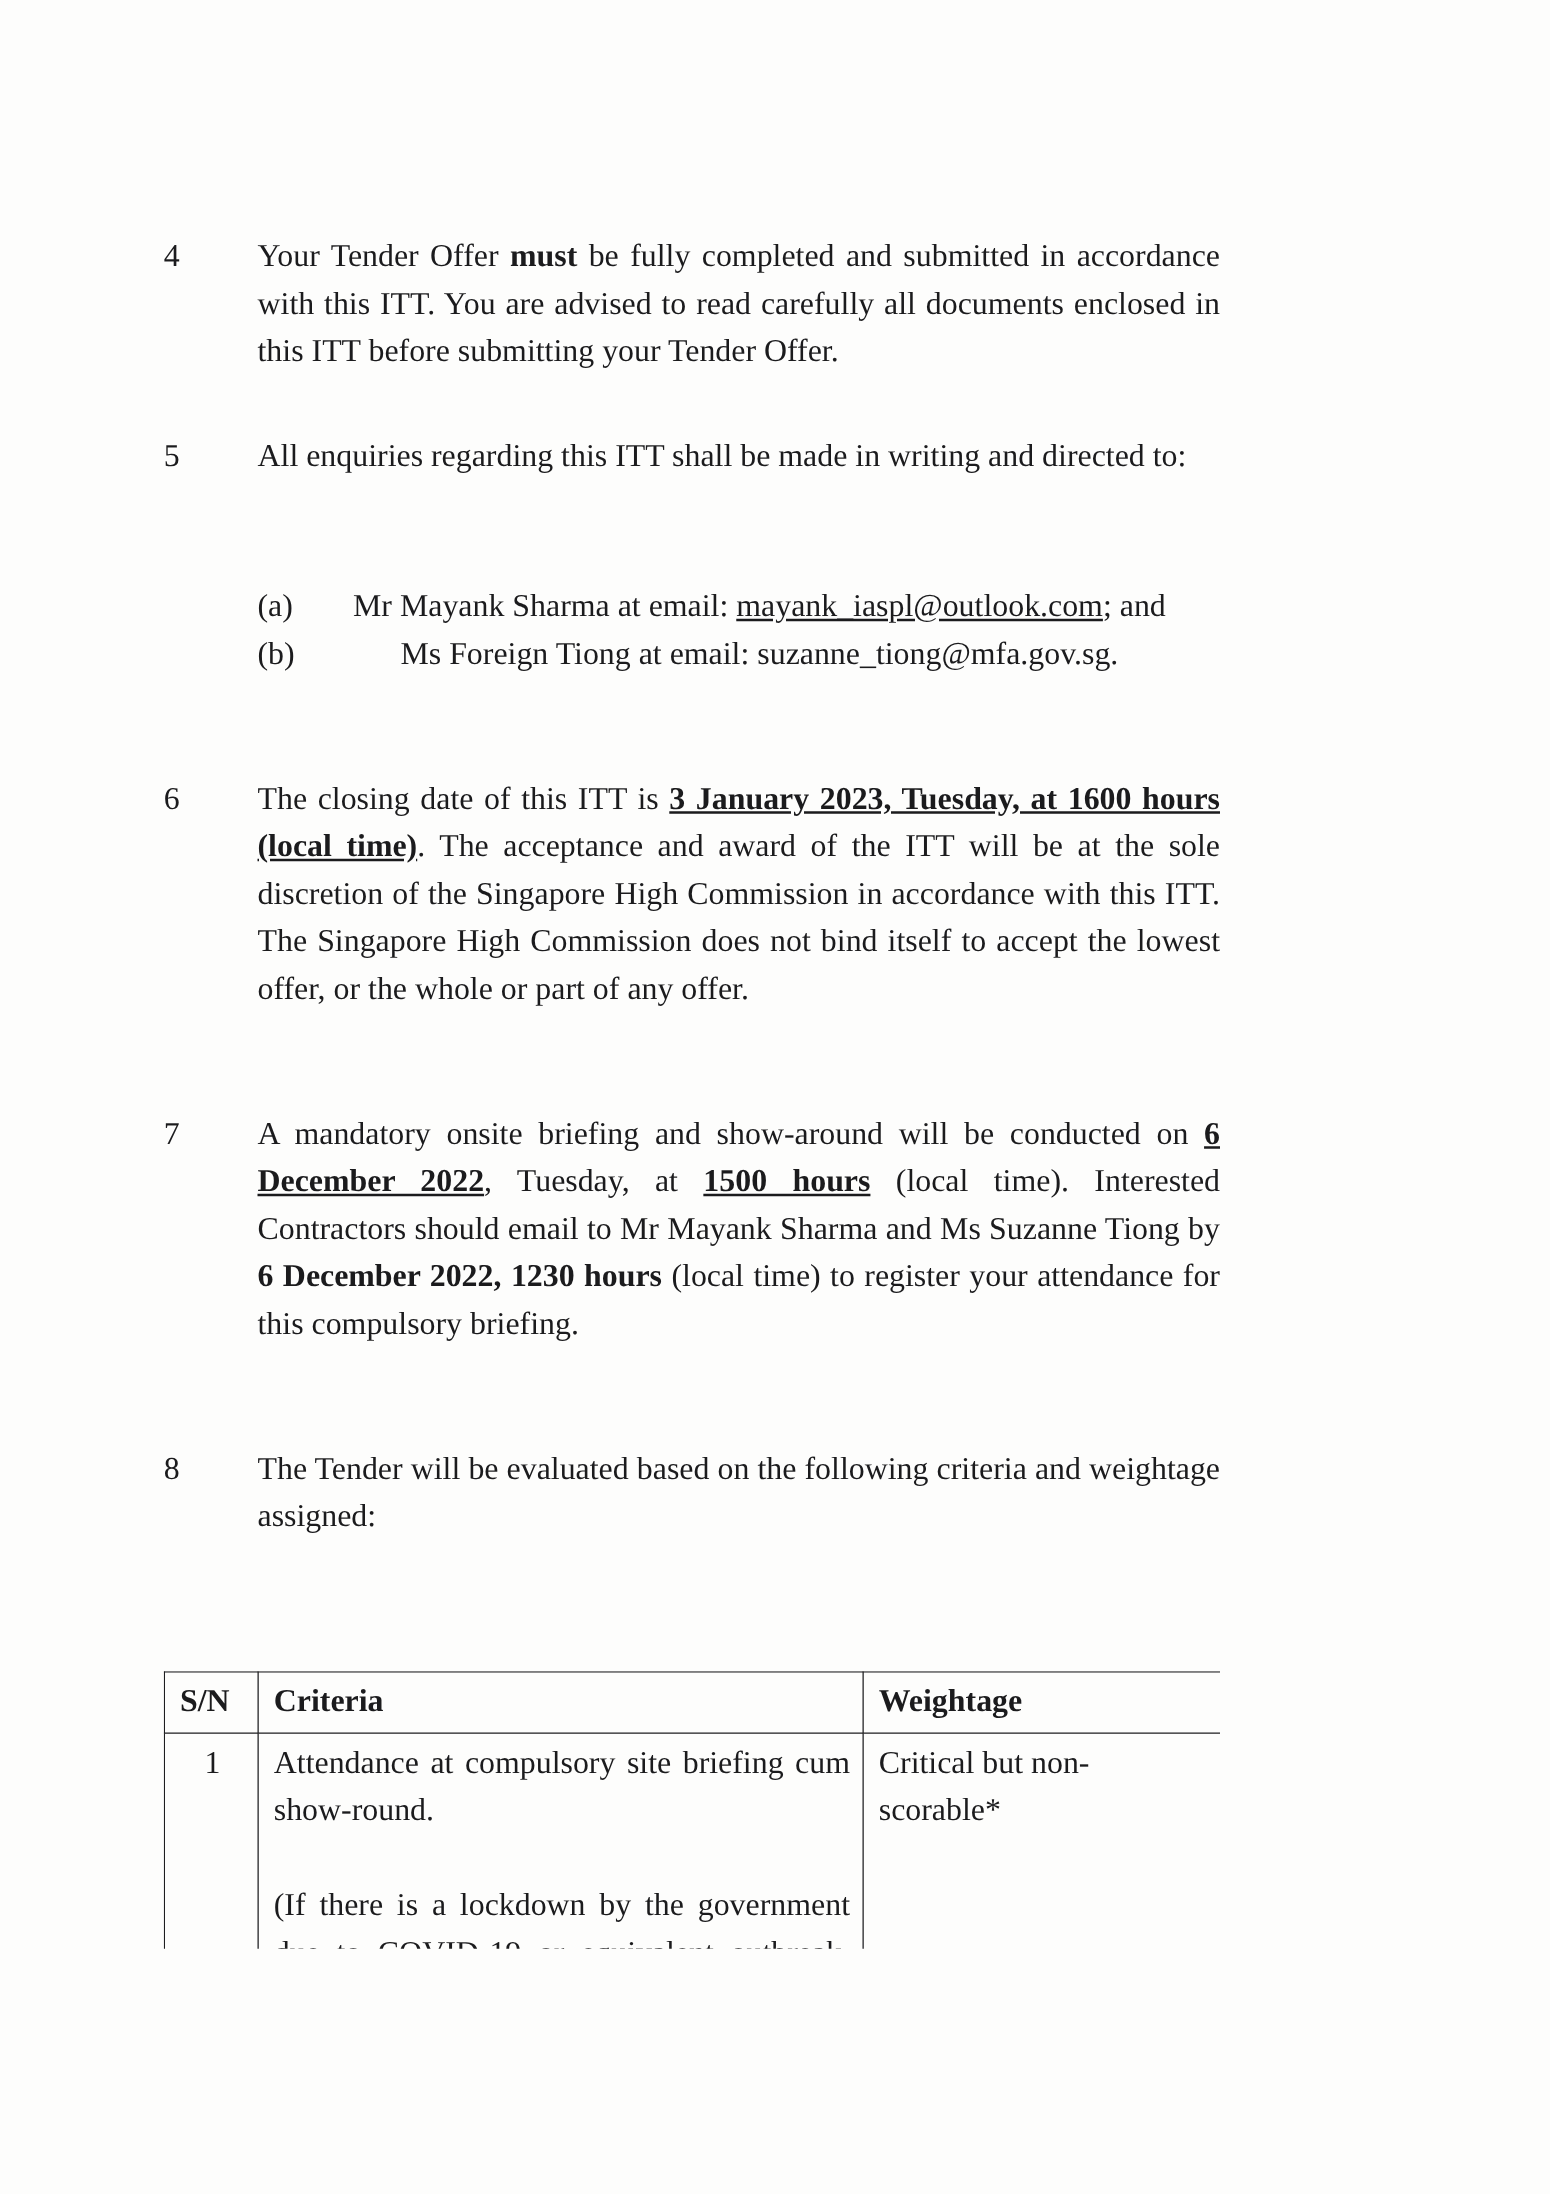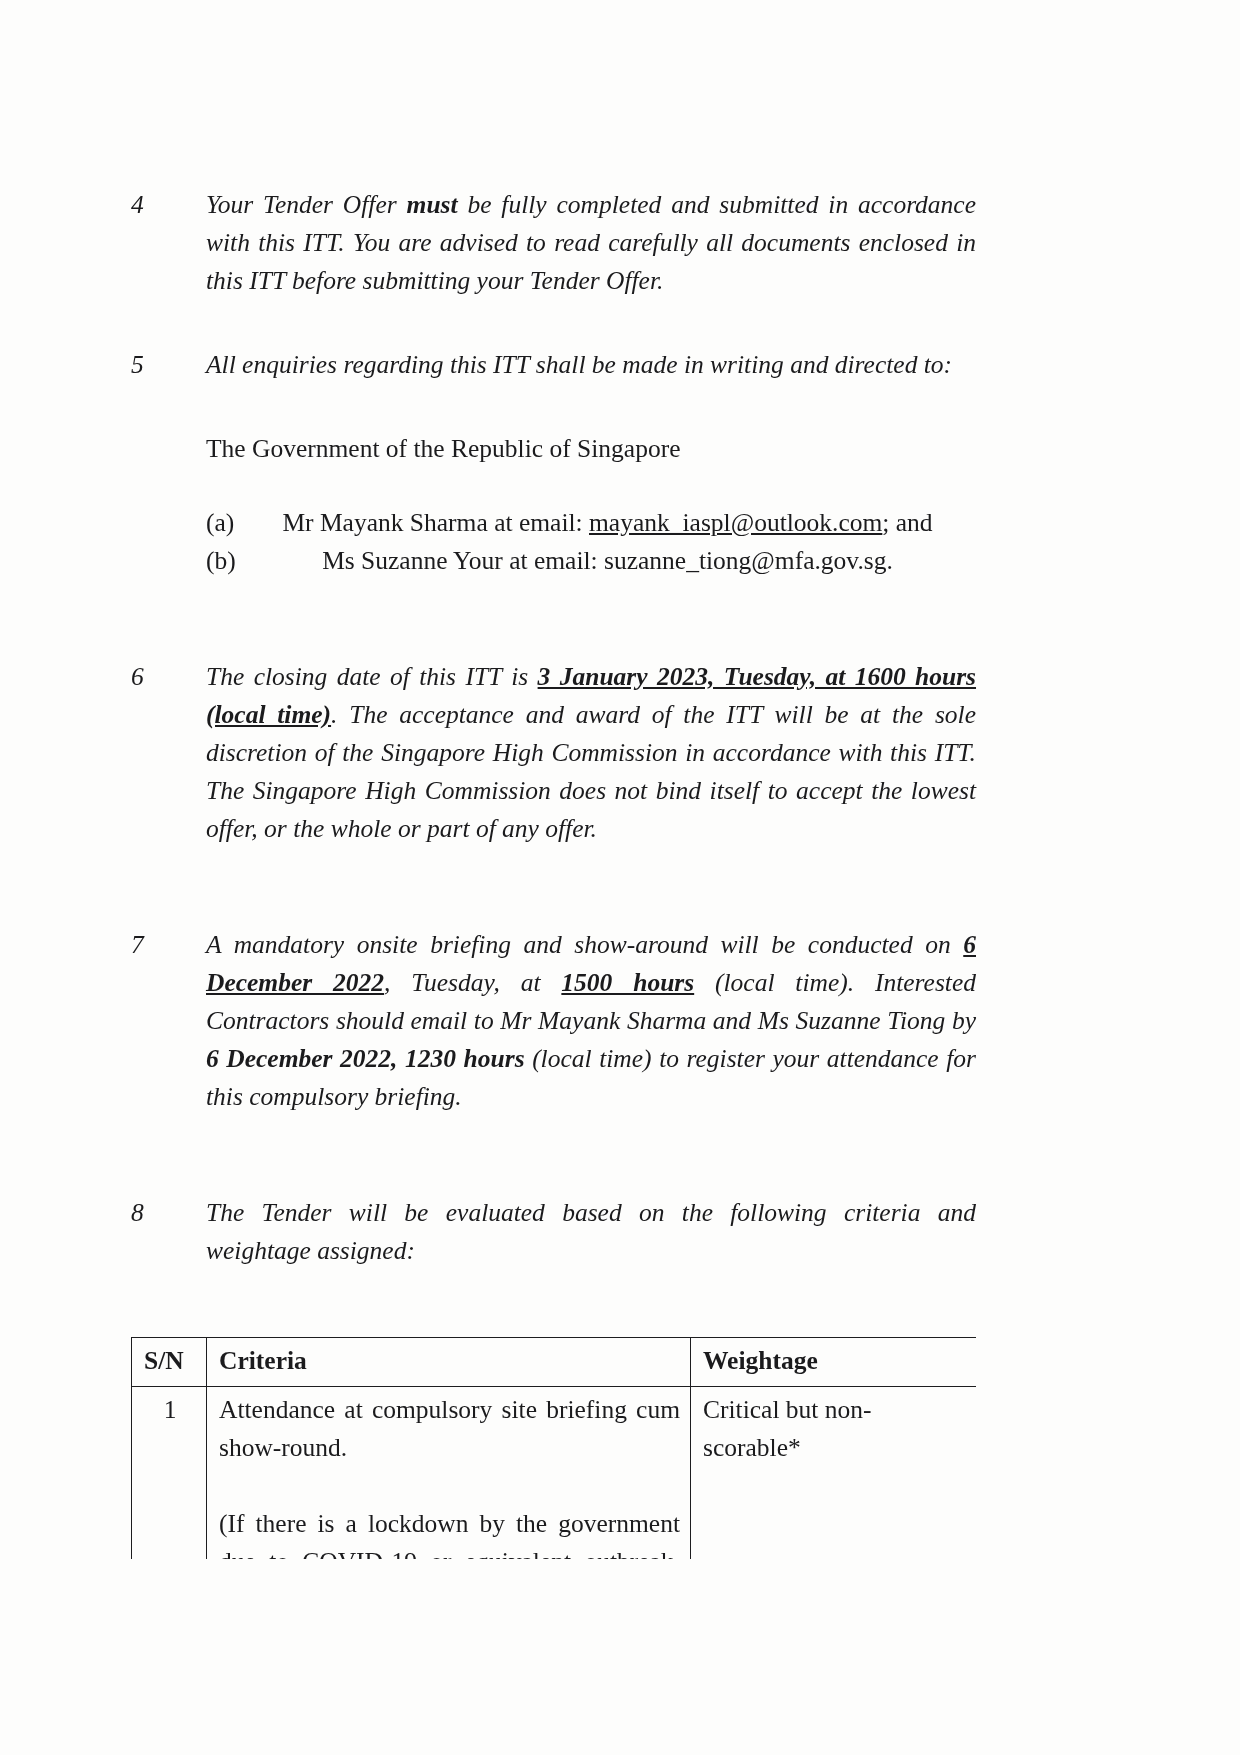--- a/index.html
+++ b/index.html
@@ -36,21 +36,20 @@
     text-align: justify;
     text-justify: inter-word;
     margin: 0;
     position: relative;
     color: #1b1b1d;
   }
 
   .para.hang {
     padding-left: 75px;
     text-indent: -75px;
-    font-style: italic;
   }
 
   .num {
     display: inline-block;
     width: 75px;
     text-indent: 0;
   }
 
   .gap-sm { height: 36px; }
   .gap-md { height: 46px; }
@@ -141,35 +140,34 @@
 
   <p class="para hang"><span class="num">4</span><span>Your Tender Offer </span><span class="b">must</span><span> be fully completed and submitted in accordance with this ITT. You are advised to read carefully all documents enclosed in this ITT before submitting your Tender Offer.</span></p>
 
   <div class="gap-md"></div>
 
   <p class="para hang"><span class="num">5</span><span>All enquiries regarding this ITT shall be made in writing and directed to:</span></p>
 
   <div class="gap-md"></div>
 
   <div class="block">
-    <div>The Government of the Republic of Singapore</div>
   </div>
 
   <div class="gap-sm"></div>
 
   <div class="block">
 
     <div class="listrow">
       <span class="marker">(a)</span>
       <span class="body"><span>Mr Mayank Sharma at email: </span><span class="link">mayank_iaspl@outlook.com</span><span>; and</span></span>
     </div>
 
     <div class="listrow">
       <span class="marker">(b)</span>
-      <span class="body"><span>Ms Suzanne Your at email: </span><span>suzanne_tiong@mfa.gov.sg</span><span>.</span></span>
+      <span class="body"><span>Ms Foreign Tiong at email: </span><span>suzanne_tiong@mfa.gov.sg</span><span>.</span></span>
     </div>
   </div>
 
   <div class="gap-xl"></div>
 
   <p class="para hang"><span class="num">6</span><span>The closing date of this ITT is </span><span class="bu">3 January 2023, Tuesday, at 1600 hours (local time)</span><span>.  The acceptance and award of the ITT will be at the sole discretion of the Singapore High Commission in accordance with this ITT.  The Singapore High Commission does not bind itself to accept the lowest offer, or the whole or part of any offer.</span></p>
 
   <div class="gap-xl"></div>
 
   <p class="para hang"><span class="num">7</span><span>A mandatory onsite briefing and show-around will be conducted on </span><span class="bu">6 December 2022</span><span>, Tuesday, at </span><span class="bu">1500 hours</span><span> (local time).  Interested Contractors should email to Mr Mayank Sharma and Ms Suzanne Tiong by </span><span class="b">6 December 2022, 1230 hours</span><span> (local time) to register your attendance for this compulsory briefing.</span></p>

